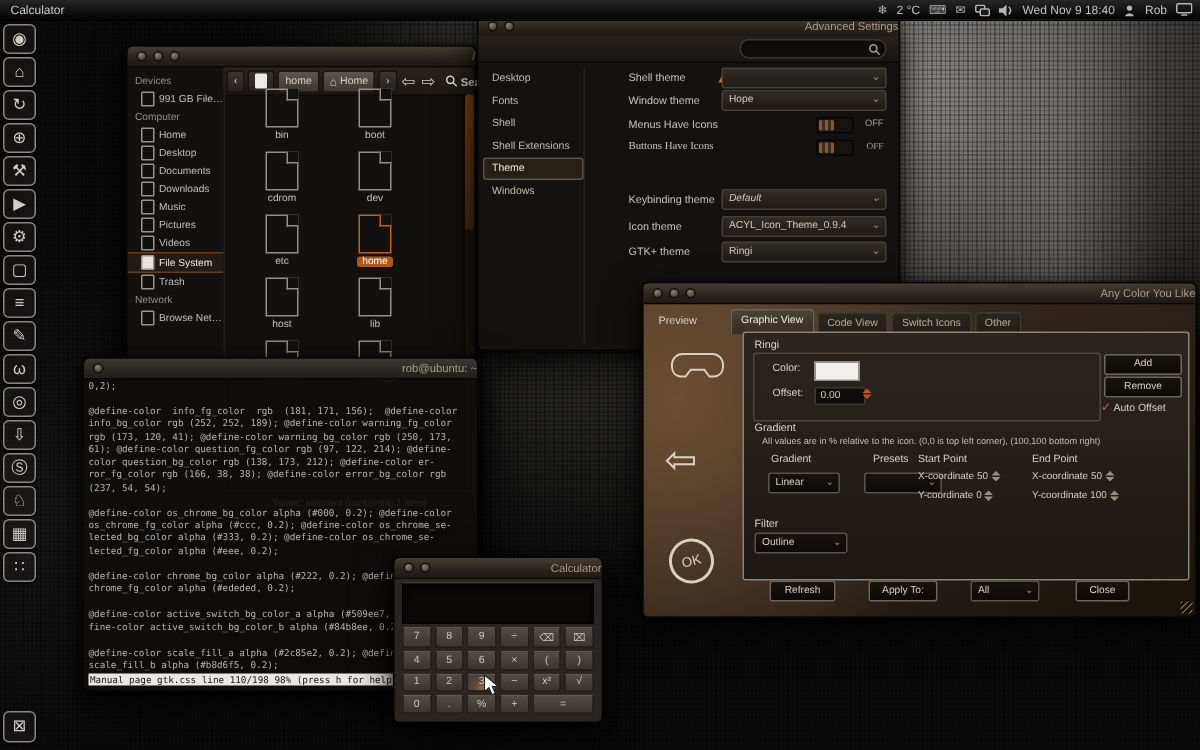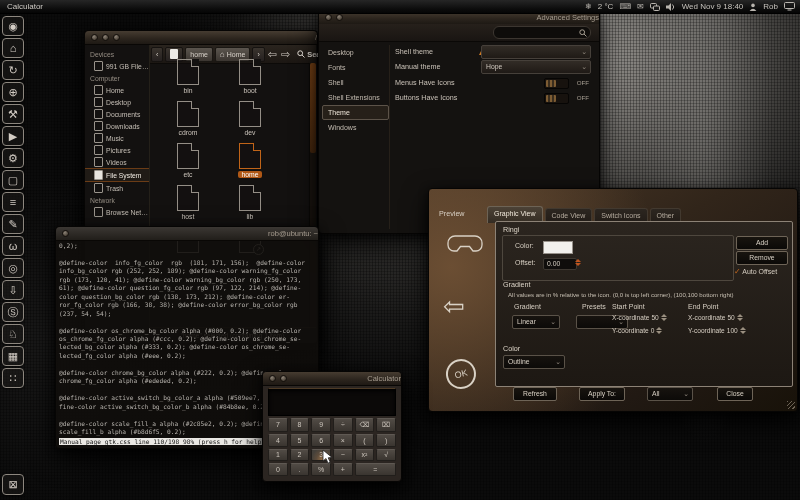--- a/index.html
+++ b/index.html
@@ -79,21 +79,21 @@
   #tweak .searchrow{position:absolute;left:0;top:13px;right:0;height:17px;
     background:linear-gradient(#26201b,#191512);border-bottom:1px solid #0a0806;}
   #tweak .sfield{position:absolute;right:8px;top:2px;width:96px;height:11px;border:1px solid #3c3630;border-radius:6px;
     background:#0e0c0a;}
   #tweak .sfield svg{position:absolute;right:3px;top:2px;}
   #tw-side{position:absolute;left:3px;top:34px;width:67px;bottom:4px;border-right:1px solid #262019;}
   .tw-side-item{height:13px;line-height:13px;padding-left:5px;font-size:7px;color:#c3bbb0;border:1px solid transparent;}
   .tw-side-item.sel{border-color:#5c5349;background:#262019;color:#ece4d8;border-radius:2px;}
   #tw-rows{position:absolute;left:72px;top:34px;right:4px;bottom:4px;}
   .tw-row{position:absolute;left:4px;right:4px;height:14px;font-size:7.2px;color:#cac2b8;}
-  .tw-row .lbl{line-height:13px;}
+  .tw-row .lbl{line-height:13px;margin-left:24px;}
   .tw-select{position:absolute;right:0;top:0;width:94px;height:12px;border:1px solid #46403a;border-radius:2px;
     background:linear-gradient(#322c26,#1f1a16);color:#d0c8be;font-size:6.8px;line-height:11px;padding:0 10px 0 4px;}
   .tw-select.it{font-style:italic;}
   .tw-select .chev{position:absolute;right:3px;top:0;color:#968e83;font-size:7px;}
   .warn{position:absolute;right:104px;top:2px;width:0;height:0;border-left:4.5px solid transparent;
     border-right:4.5px solid transparent;border-bottom:8px solid #cf7a22;}
   .warn::after{content:"!";position:absolute;left:-1.5px;top:1.5px;font-size:6px;font-weight:bold;color:#35200a;}
   .tw-toggle{position:absolute;right:22px;top:2px;width:23px;height:9px;border:1px solid #060504;border-radius:2px;
     background:#17120e;}
   .tw-toggle::before{content:"";position:absolute;left:1px;top:1px;bottom:1px;width:10px;border-radius:1px;
@@ -129,21 +129,21 @@
     border-radius:2px;color:#d9d1c5;font-size:6.8px;text-align:center;line-height:11px;}
   .chk{color:#c96a1e;font-size:8px;}
   .a-select{position:absolute;height:12px;border:1px solid #5a5248;border-radius:2px;
     background:linear-gradient(#17130f,#0c0a08);color:#d6cec2;font-size:6.8px;line-height:11px;padding:0 12px 0 4px;}
   .a-select .chev{position:absolute;right:3px;top:0;color:#968e83;}
   .note{position:absolute;left:12px;top:69px;font-size:6.1px;color:#c7bfb2;}
   .coord{position:absolute;display:flex;align-items:center;gap:2px;font-size:6.6px;color:#d6cec2;}
   .grip{position:absolute;right:2px;bottom:2px;width:8px;height:8px;
     background:repeating-linear-gradient(135deg,#6d6355 0 1px,transparent 1px 3px);}
   
-  #term{left:55px;top:226px;width:262px;height:221px;background:rgba(16,14,12,.87);z-index:13;text-decoration:underline;}
+  #term{left:55px;top:238px;width:262px;height:221px;background:rgba(16,14,12,.87);z-index:13;text-decoration:underline;}
   #term .tbar{background:linear-gradient(#3b3733,#211e1a);}
   #term-lines{position:absolute;left:3px;top:15px;right:2px;font-family:"DejaVu Sans Mono",monospace;
     font-size:6.2px;line-height:8.45px;color:#b7b3ad;white-space:pre;}
   .tstatus{position:absolute;left:3px;bottom:3px;font-family:"DejaVu Sans Mono",monospace;font-size:6.2px;
     background:#eae8e4;color:#121212;padding:0 1px;white-space:pre;}
   .cursorblk{display:inline-block;width:4px;height:7px;background:#fff;vertical-align:-1px;margin-left:1px;}
   
   #calc{left:262px;top:371px;width:138px;height:109px;background:#2b2521;z-index:14;}
   #calc .display{position:absolute;left:5px;top:16px;right:5px;height:26px;background:#0b0908;
     border:1px solid #000;border-top-color:#4e3b26;box-shadow:inset 0 2px 4px #000;border-radius:1px;}
@@ -402,27 +402,38 @@
     <div id="tw-side">
         <div class="tw-side-item">Desktop</div>
         <div class="tw-side-item">Fonts</div>
         <div class="tw-side-item">Shell</div>
         <div class="tw-side-item">Shell Extensions</div>
         <div class="tw-side-item sel">Theme</div>
         <div class="tw-side-item">Windows</div>
       </div>
     <div id="tw-rows">
         <div class="tw-row" style="top: 0px;"><span class="lbl">Shell theme</span><span class="warn"></span><span class="tw-select"><span></span><span class="chev">⌄</span></span></div>
-        <div class="tw-row" style="top: 15px;"><span class="lbl">Manual theme</span><span class="tw-select"><span>Hope</span><span class="chev">⌄</span></span></div>
+        <div class="tw-row" style="top: 15px;"><span class="lbl">Window theme</span><span class="tw-select"><span>Hope</span><span class="chev">⌄</span></span></div>
         <div class="tw-row" style="top: 31px;"><span class="lbl">Menus Have Icons</span><span class="tw-toggle"></span><span class="tw-off">OFF</span></div>
-        <div class="tw-row" style="top: 46px;"><span class="lbl">Buttons Have Icons</span><span class="tw-toggle"></span><span class="tw-off">OFF</span></div>
+        <div class="tw-row" style="top: 46px; font-family: Liberation Serif, serif;"><span class="lbl">Buttons Have Icons</span><span class="tw-toggle"></span><span class="tw-off">OFF</span></div>
+        <div class="tw-row" style="top: 81px;"><span class="lbl">Keybinding theme</span><span class="tw-select it"><span>Default</span><span class="chev">⌄</span></span></div>
+        <div class="tw-row" style="top: 99px;"><span class="lbl">Icon theme</span><span class="tw-select"><span>ACYL_Icon_Theme_0.9.4</span><span class="chev">⌄</span></span></div>
+        <div class="tw-row" style="top: 116px;"><span class="lbl">GTK+ theme</span><span class="tw-select"><span>Ringi</span><span class="chev">⌄</span></span></div>
       </div>
   </div>
 
   <div id="acyl" class="win">
+    <div class="tbar">
+      <span class="dots">
+          <span class="dot"></span>
+          <span class="dot"></span>
+          <span class="dot"></span>
+        </span>
+      <span class="ttitle">Any Color You Like</span>
+    </div>
     <span class="preview-lbl">Preview</span>
     <span class="pv-ic" style="left:16px;top:42px">
       <svg width="40" height="26" viewBox="0 0 40 26">
           <path d="M10 5 h20 a7 7 0 0 1 7 7 v2 a6 6 0 0 1 -6 6 h-3 l-3.5 -4.5 h-9 l-3.5 4.5 h-3 a6 6 0 0 1 -6 -6 v-2 a7 7 0 0 1 7 -7 z" fill="none" stroke="#d9d1c5" stroke-width="1.3"></path>
         </svg>
     </span>
     <span class="pv-ic arrow-ic">⇦</span>
     <span class="pv-ic ok-ic">OK</span>
     <div id="acyl-tabs">
         <div class="tab active">Graphic View</div>
@@ -478,21 +489,21 @@
           </span>
         </span>
       <span class="coord" style="left:192px;top:105px">
           <span>Y-coordinate</span>
           <span>100</span>
           <span class="spin" style="position:relative">
             <i class="up"></i>
             <i class="dn"></i>
           </span>
         </span>
-      <span class="grp-lbl" style="left:7px;top:122px">Color</span>
+      <span class="grp-lbl" style="left:7px;top:122px">Filter</span>
       <span class="a-select" style="left:7px;top:133px;width:44px"><span>Outline</span><span class="chev">⌄</span></span>
     </div>
     <span class="abtn" style="left:84px;top:198px;width:42px">Refresh</span>
     <span class="abtn" style="left:150px;top:198px;width:44px">Apply To:</span>
     <span class="a-select" style="left:218px;top:198px;width:28px"><span>All</span><span class="chev">⌄</span></span>
     <span class="abtn" style="left:288px;top:198px;width:34px">Close</span>
     <span class="grip"></span>
   </div>
 
   <div id="term" class="win">

